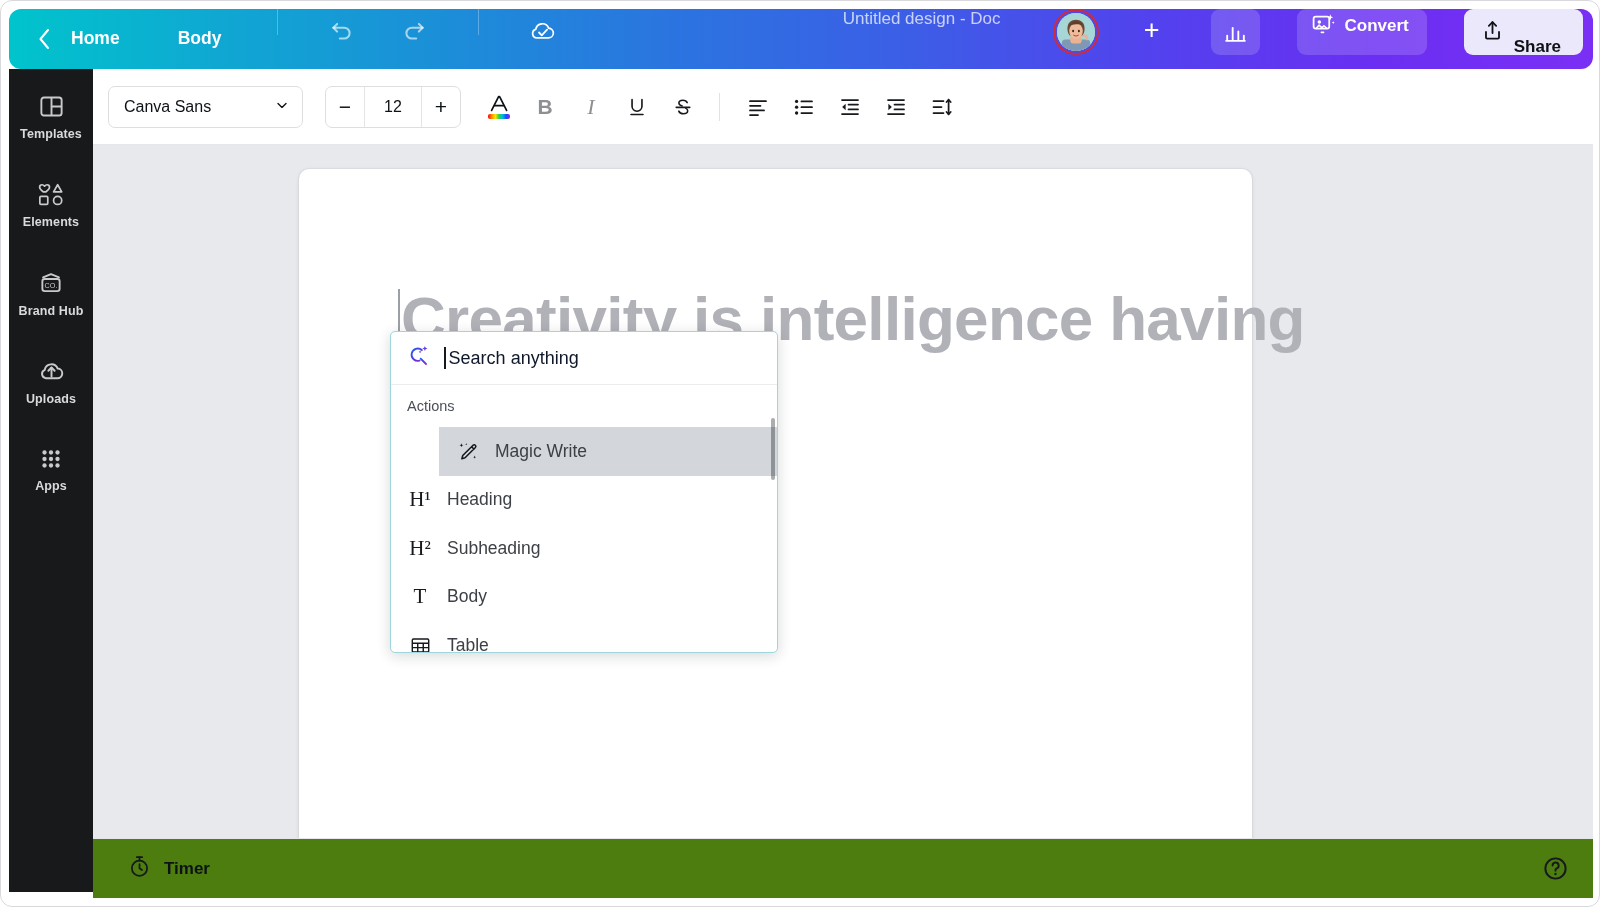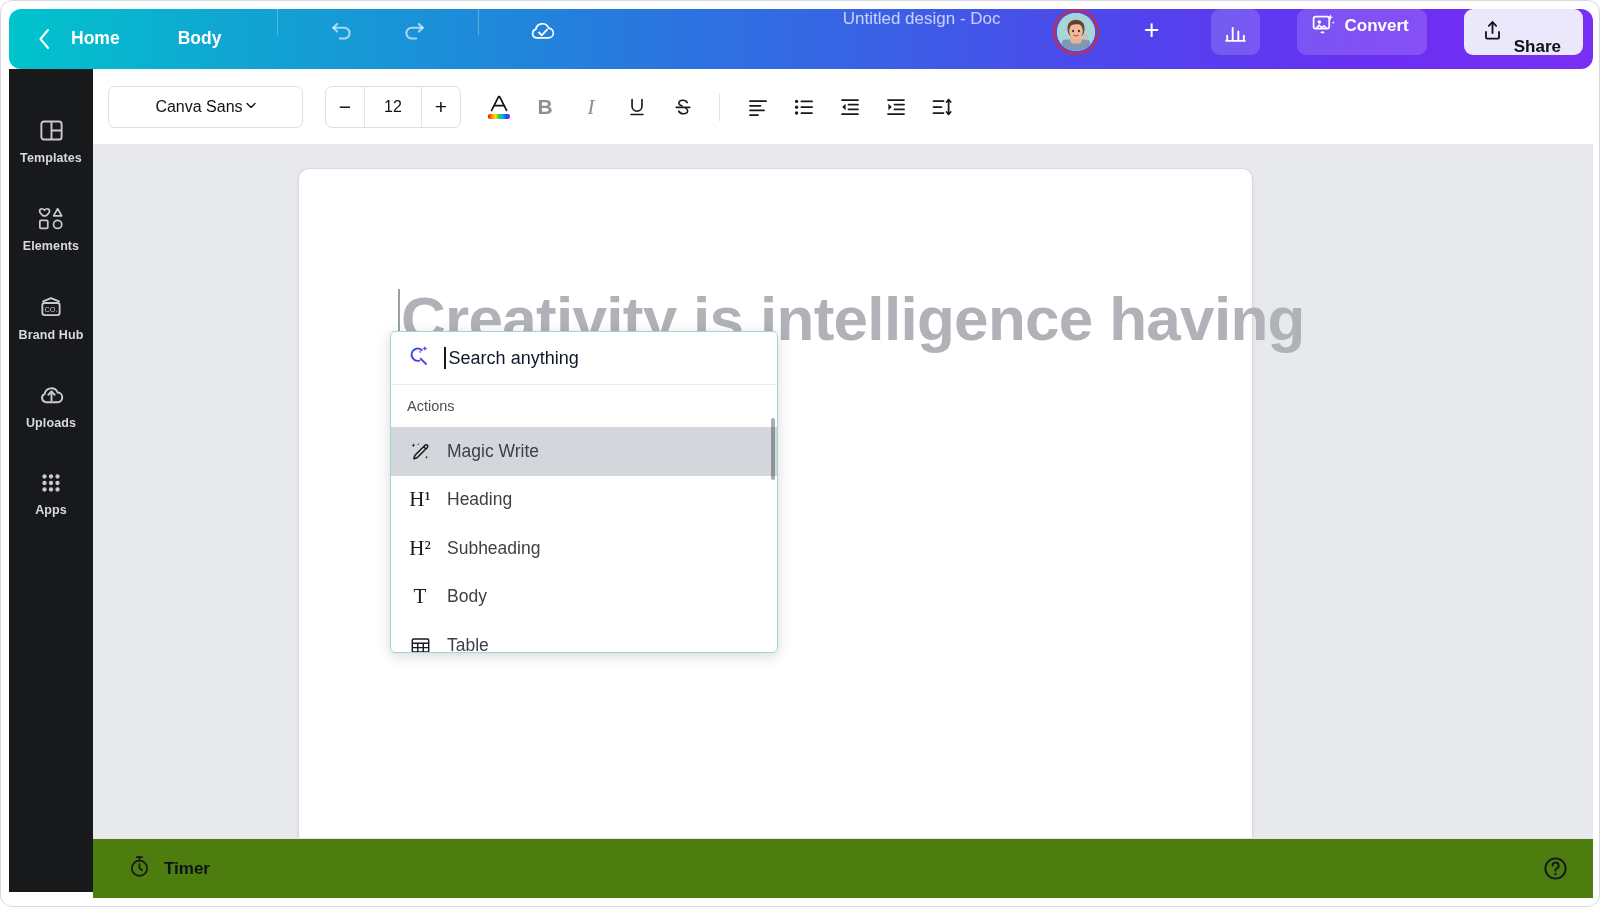--- a/index.html
+++ b/index.html
@@ -92,21 +92,21 @@
     padding: 0 22px 0 17px; cursor: pointer;
   }
   .share-btn .label { color: #0d1216; font-size: 17px; font-weight: 700; margin-top: 30px; }
 
   
   .rail {
     position: absolute; top: 68px; left: 8px;
     width: 84px; height: 823px;
     background: #18191b;
     display: flex; flex-direction: column; align-items: center;
-    padding-top: 28px;
+    padding-top: 4px;
   }
   .rail-item {
     width: 84px; height: 88px;
     display: flex; flex-direction: column;
     align-items: center; justify-content: center; gap: 7px;
     cursor: pointer;
   }
   .rail-item .lbl {
     color: #d9dadc; font-size: 12.5px; font-weight: 700;
     letter-spacing: .1px;
@@ -118,21 +118,21 @@
     position: absolute; top: 68px; left: 92px;
     width: 1500px; height: 76px;
     background: #ffffff;
     border-bottom: 1px solid #e6e6ea;
     display: flex; align-items: center;
     padding-left: 15px;
   }
   .font-select {
     width: 195px; height: 42px;
     border: 1px solid #dededf; border-radius: 7px;
-    display: flex; align-items: center; justify-content: center;
+    display: flex; align-items: center; justify-content: space-between;
     padding: 0 12px 0 15px; cursor: pointer; background:#fff;
   }
   .font-select .name { font-size: 16px; color: #0d1216; }
   .size-group {
     display: flex; align-items: center; margin-left: 22px;
     border: 1px solid #dededf; border-radius: 7px; height: 42px;
     overflow: hidden; background:#fff;
   }
   .size-btn {
     width: 38px; height: 40px; display:flex;
@@ -213,21 +213,21 @@
     background: #16191d; margin-right: 3px;
   }
   .palette-section {
     height: 42px; display: flex; align-items: center;
     padding: 0 16px; font-size: 14.5px; color: #4b4f56; font-weight: 400;
   }
   .palette-item {
     height: 48.5px; display: flex; align-items: center;
     gap: 14px; padding: 0 16px; cursor: pointer;
   }
-  .palette-item.active { background: #d3d7dc; }
+  .palette-item.active { background: #d3d7dc; margin-left: 48px; }
   .palette-item .glyph {
     width: 26px; display: flex; align-items: center; justify-content: center;
     font-family: "Liberation Serif", serif; font-size: 21px; color: #16191d;
   }
   .palette-item .txt { font-size: 17.5px; color: #3d4046; }
   .palette-scrollbar {
     position: absolute; right: 2px; top: 86px;
     width: 4px; height: 62px; border-radius: 3px;
     background: rgba(14,19,24,0.35);
   }

